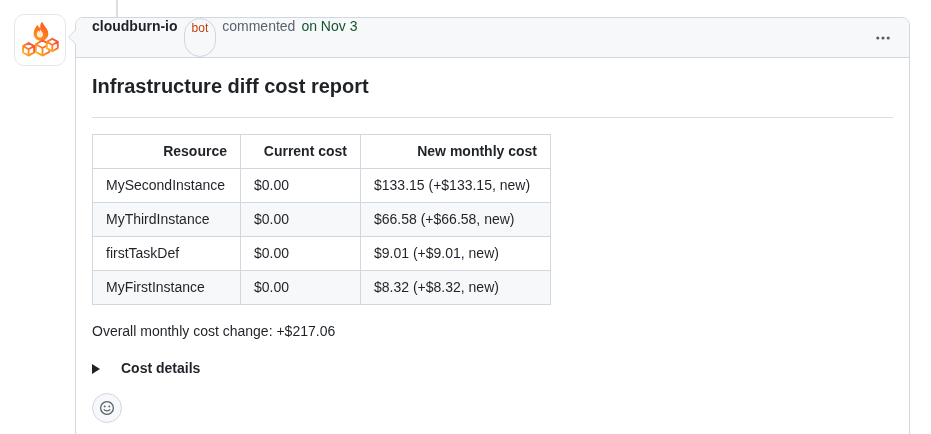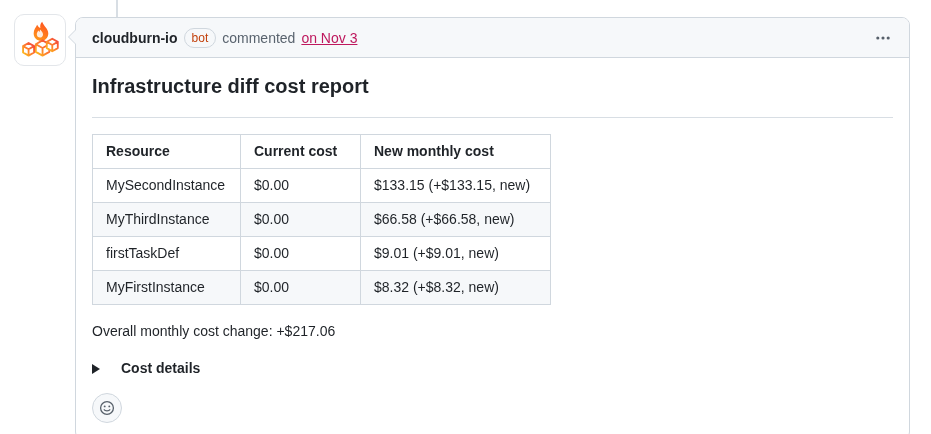--- a/index.html
+++ b/index.html
@@ -37,21 +37,21 @@
     border-radius: 8px;
     background: #ffffff;
     z-index: 2;
   }
   .comment-header {
     position: relative;
     height: 40px;
     background: #f6f8fa;
     border-bottom: 1px solid #d0d7de;
     border-radius: 7px 7px 0 0;
-    display: flex; align-items: center;
+    display: flex; 
     gap: 6px;
     padding: 0 16px;
     font-size: 14px;
     color: #59636e;
   }
   .caret-outer, .caret-inner {
     position: absolute;
     width: 0; height: 0;
     border-top: 8px solid transparent;
     border-bottom: 8px solid transparent;
@@ -69,22 +69,21 @@
     font-size: 12px;
     line-height: 18px;
     padding: 0 7px;
     border: 1px solid #d0d7de;
     border-radius: 999px;
     color: #c2410c;
     background: transparent;
   }
   .action-text { color: #59636e; }
   .timestamp-link {
-    color: #be185d;
-    text-decoration: underline;
+    color: #14532d;
     cursor: pointer;
   }
   .kebab-button {
     margin-left: auto;
     background: transparent;
     border: none;
     padding: 4px 2px;
     cursor: pointer;
     display: flex; align-items: center;
   }
@@ -97,21 +96,21 @@
     border-bottom: 1px solid #d8dee4;
     margin-bottom: 16px;
   }
   table.cost-table { border-collapse: collapse; font-size: 14px; }
   .cost-table th, .cost-table td {
     border: 1px solid #d0d7de;
     padding: 6px 13px;
     text-align: left;
     white-space: nowrap;
   }
-  .cost-table th { font-weight: 700; text-align: left; }
+  .cost-table th { font-weight: 700; text-align: right; }
   .cost-table th:nth-child(1) { min-width: 148px; }
   .cost-table th:nth-child(2) { min-width: 120px; }
   .cost-table th:nth-child(3) { min-width: 190px; }
   .cost-table tbody tr:nth-child(even) { background: #f6f8fa; }
   .overall-change { margin: 16px 0; }
   details.cost-details { margin: 16px 0 14px; }
   details.cost-details summary {
     list-style: none;
     display: flex; align-items: center; gap: 21px;
     font-weight: 700;

